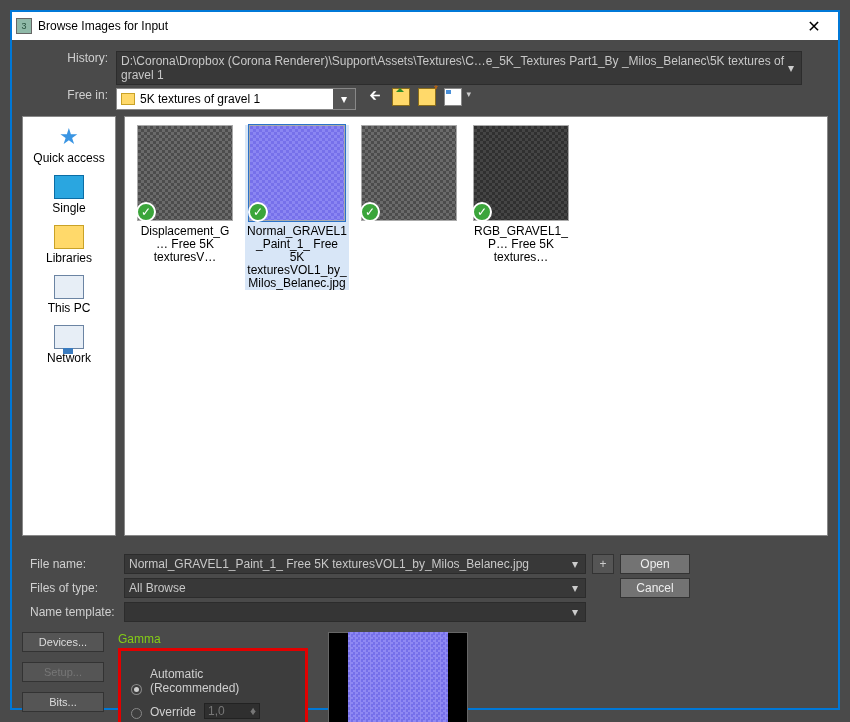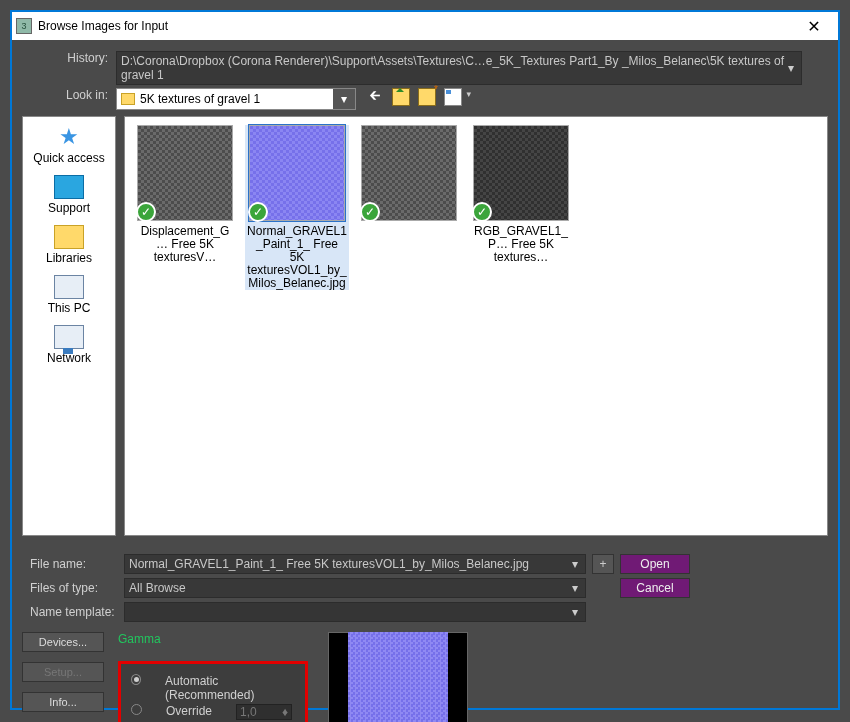--- a/index.html
+++ b/index.html
@@ -50,30 +50,30 @@
   .thumb.sel .pic{outline:1px solid #2a72c9}
   .check{position:absolute;left:-2px;bottom:-2px;width:20px;height:20px;background:#3ba53b;border-radius:50%;border:2px solid #fff;display:flex;align-items:center;justify-content:center;color:#fff;font-size:12px}
   .thumb .cap{line-height:13px;word-break:break-word;padding:0 2px}
   .thumb.sel .cap{color:#000}
   
   .frow{display:flex;align-items:center;margin:4px 0}
   .frow label{width:94px;margin-left:8px;color:#d0d0d0}
   .fcombo{flex:0 0 462px;height:20px;background:#383838;border:1px solid #2c2c2c;color:#c8c8c8;display:flex;align-items:center;padding:0 4px;position:relative}
   .fcombo .caret{position:absolute;right:2px;top:0;width:16px;height:100%;display:flex;align-items:center;justify-content:center;color:#ccc}
   .sqbtn{width:22px;height:20px;background:#555;border:1px solid #333;margin-left:6px;color:#ccc;display:flex;align-items:center;justify-content:center;cursor:pointer}
-  .mainbtn{width:70px;height:20px;background:#701a75;border:1px solid #333;margin-left:6px;color:#eee;display:flex;align-items:center;justify-content:center;cursor:pointer}
+  .mainbtn{width:70px;height:20px;background:#737373;border:1px solid #333;margin-left:6px;color:#eee;display:flex;align-items:center;justify-content:center;cursor:pointer}
   
   .bottom{display:flex;margin-top:10px}
   .btncol{width:82px;display:flex;flex-direction:column;gap:10px}
   .btncol button{height:20px;background:#555;border:1px solid #333;color:#ddd;cursor:pointer;font-size:11px}
   .btncol button[disabled]{color:#777}
   .gamma{margin-left:14px;width:190px}
-  .gamma-title{color:#22c55e;margin-bottom:15px}
+  .gamma-title{color:#84cc16;margin-bottom:2px}
   .gamma-box{border:3px solid #e20000;padding:8px 10px;background:#3d3d3d}
-  .radio-row{display:flex;align-items:flex-start;gap:24px;color:#d0d0d0;margin:2px 0}
+  .radio-row{display:flex;align-items:flex-end;gap:8px;color:#d0d0d0;margin:8px 0}
   .radio{width:11px;height:11px;border-radius:50%;border:1px solid #888;display:inline-block;position:relative}
   .radio.on::after{content:"";position:absolute;left:2px;top:2px;width:5px;height:5px;background:#d0d0d0;border-radius:50%}
   .spin{width:56px;height:16px;background:#2f2f2f;border:1px solid #222;color:#777;padding:0 3px;display:flex;align-items:center;justify-content:space-between;font-size:10px}
   .chk-row{display:flex;gap:28px;margin-top:16px;color:#d0d0d0}
   .chk{width:12px;height:12px;border:1px solid #888;background:#2f2f2f;display:inline-flex;align-items:center;justify-content:center;margin-right:4px;font-size:10px;color:#d0d0d0}
   .preview{width:140px;height:100px;background:#000;border:1px solid #666;margin-left:20px;display:flex;align-items:center;justify-content:center}
   .preview .pv{width:100px;height:100px;background:repeating-conic-gradient(#8f89f3 0 25%,#7670ea 0 50%);background-size:5px 5px}
   .stats{margin-top:10px;color:#d0d0d0}
   .stats div{display:flex;margin:2px 0}
   .stats label{width:80px}
@@ -91,21 +91,21 @@
   <div class="body">
     <div class="row">
       <label>History:</label>
       <div class="combo">
         <span>D:\Corona\Dropbox (Corona Renderer)\Support\Assets\Textures\C…e_5K_Textures Part1_By _Milos_Belanec\5K textures of gravel 1</span>
         <span class="caret">▾</span>
       </div>
     </div>
 
     <div class="row">
-      <label>Look in:</label>
+      <label>Free in:</label>
       <div class="lookin-combo">
         <span class="folder-ico"></span>
         <span>5K textures of gravel 1</span>
         <span class="split">▾</span>
       </div>
       <div class="nav-btns">
         <span class="ico-back">🡰</span>
         <span class="ico-up"></span>
         <span class="ico-new"></span>
         <span class="ico-view"></span>
@@ -113,21 +113,21 @@
     </div>
 
     <div class="mid">
       <div class="places" id="places">
           <div class="place">
             <div class="pi pi-quick">★</div>
             <div>Quick access</div>
           </div>
           <div class="place">
             <div class="pi pi-desk"></div>
-            <div>Support</div>
+            <div>Single</div>
           </div>
           <div class="place">
             <div class="pi pi-lib"></div>
             <div>Libraries</div>
           </div>
           <div class="place">
             <div class="pi pi-pc"></div>
             <div>This PC</div>
           </div>
           <div class="place">
@@ -186,21 +186,21 @@
         <div class="fcombo" style="background:#353535">
           <span class="caret">▾</span>
         </div>
       </div>
     </div>
 
     <div class="bottom">
       <div class="btncol">
         <button>Devices...</button>
         <button disabled="">Setup...</button>
-        <button>Info...</button>
+        <button>Bits...</button>
         <button>View</button>
       </div>
 
       <div class="gamma">
         <div class="gamma-title">Gamma</div>
         <div class="gamma-box">
           <div class="radio-row">
             <span class="radio on"></span>
             <span>Automatic (Recommended)</span>
           </div>

